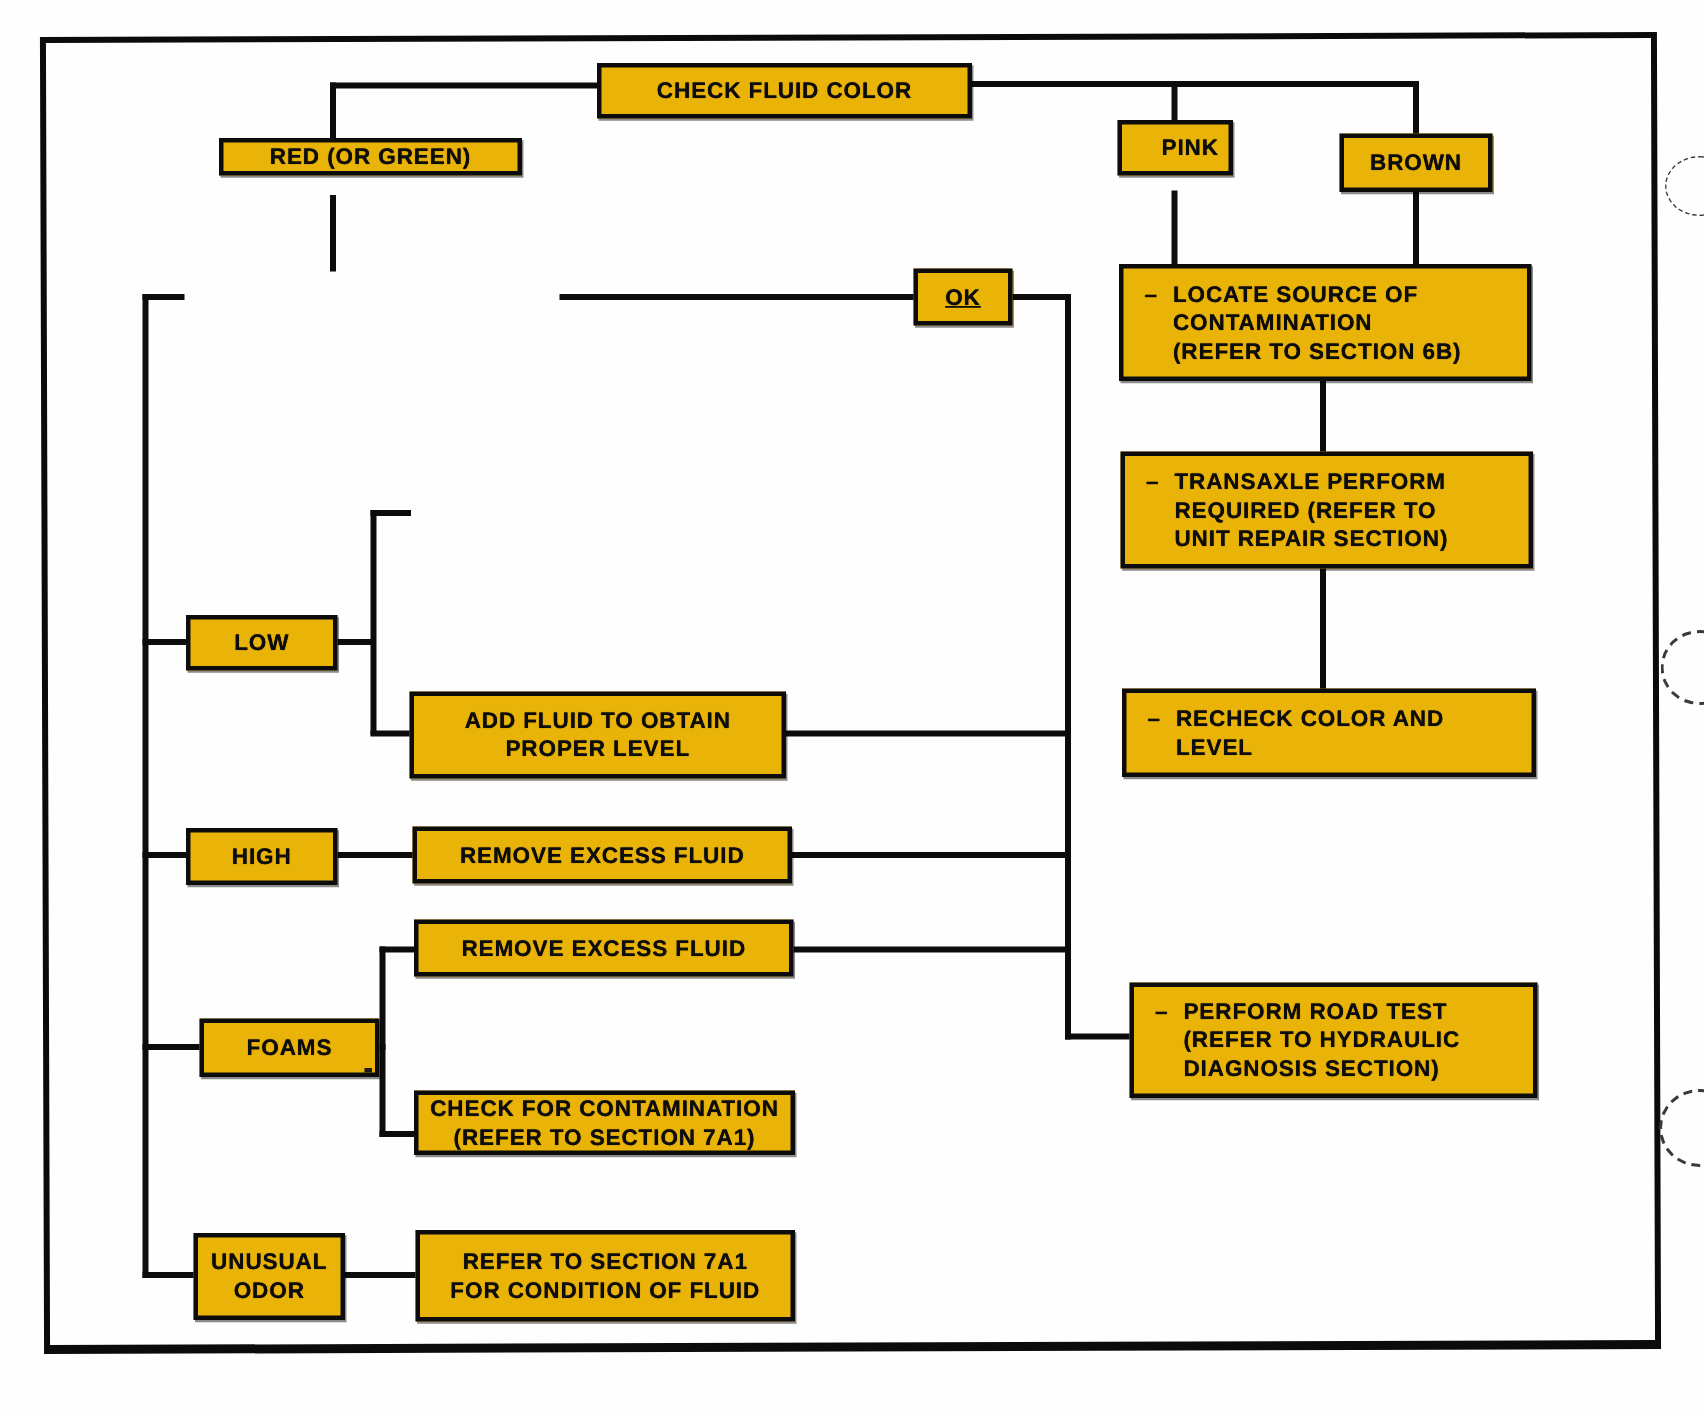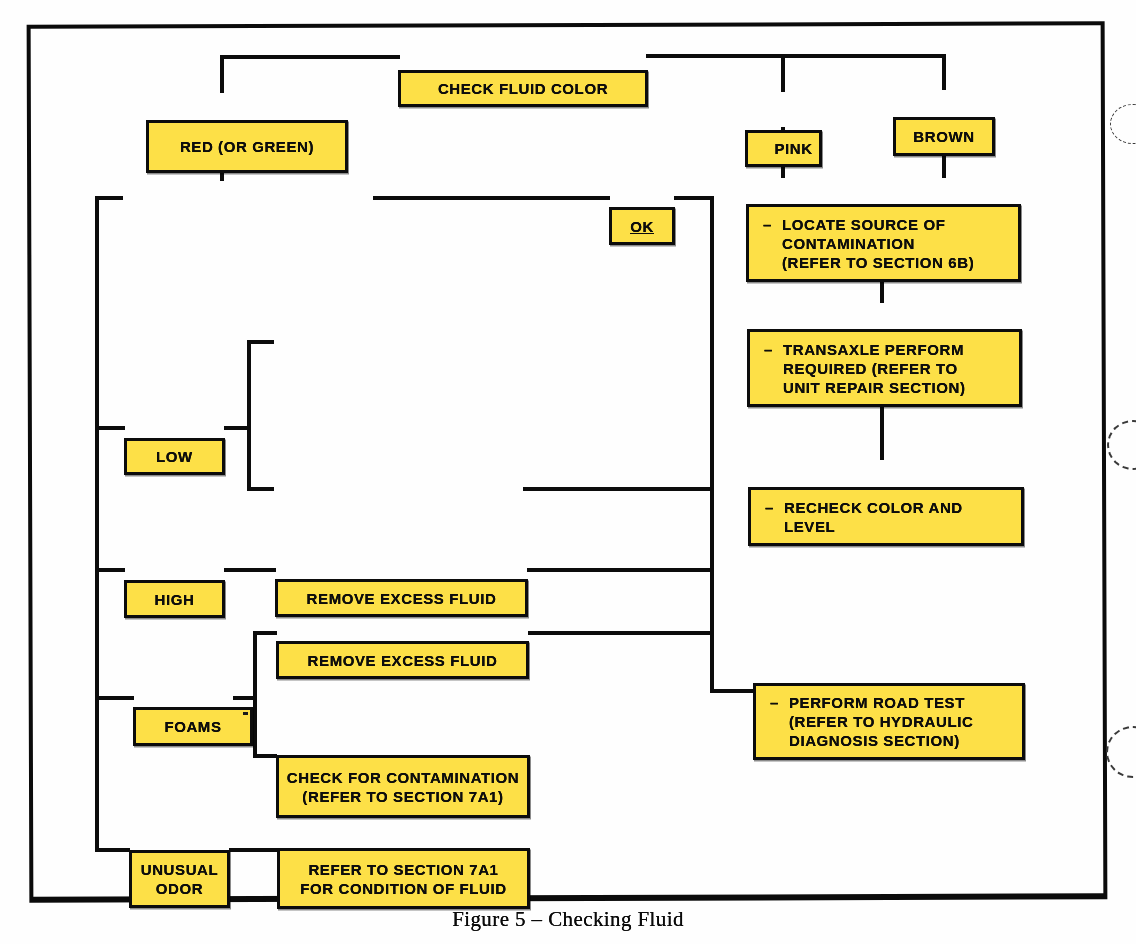--- a/index.html
+++ b/index.html
@@ -18,31 +18,30 @@
     width: 1078px; height: 878px;
     box-sizing: border-box;
     border: 4px solid #0b0b0b;
     border-bottom-width: 6px;
     transform: rotate(-0.18deg);
   }
   .node {
     position: absolute;
     box-sizing: border-box;
     border: 3.5px solid #0c0c0c;
-    background: #fde047;
+    background: #eab308;
     display: flex;
     align-items: center;
     justify-content: center;
     font-weight: 700;
     font-size: 15px;
     line-height: 19px;
     letter-spacing: 0.6px;
     text-shadow: 0 0 0.5px #000;
     box-shadow: 1px 1.5px 0 rgba(0,0,0,0.45);
-    margin-top: 28px;
   }
   .node .lbl { white-space: pre-line; text-align: center; padding: 2px 6px; }
   .dash-node { justify-content: flex-start; padding: 4px 8px 4px 14px; }
   .dash-row { display: flex; align-items: flex-start; gap: 10px; text-align: left; }
   .dash-row .txt { white-space: pre-line; }
   .line { position: absolute; background: #0c0c0c; }
   .caption {
     position: absolute;
     left: 0; right: 0; top: 907px;
     text-align: center;
@@ -112,25 +111,25 @@
   <div class="line" style="left:781px; top:127px; width:4px; height:51px;"></div>
   <div class="line" style="left:942px; top:126px; width:4px; height:52px;"></div>
 
   <div class="line" style="left:880px; top:252px; width:4px; height:51px;"></div>
   <div class="line" style="left:880px; top:377px; width:4px; height:83px;"></div>
 
   <div class="node" style="left:398px; top:42px; width:250px; height:37px;">
     <span class="lbl">CHECK FLUID COLOR</span>
   </div>
 
-  <div class="node" style="left:146px; top:92px; width:202px; height:53px;">
+  <div class="node" style="left:146px; top:92px; width:202px; height:25px;">
     <span class="lbl">RED (OR GREEN)</span>
   </div>
 
-  <div class="node" style="left:745px; top:102px; width:77px; height:37px;padding-left:20px;">
+  <div class="node" style="left:745px; top:80px; width:77px; height:37px;padding-left:20px;">
     <span class="lbl">PINK</span>
   </div>
 
   <div class="node" style="left:893px; top:89px; width:102px; height:39px;">
     <span class="lbl">BROWN</span>
   </div>
 
 
   <div class="node" style="left:609px; top:179px; width:66px; height:38px;text-decoration:underline;">
     <span class="lbl">OK</span>
@@ -169,52 +168,55 @@
 (REFER TO HYDRAULIC
 DIAGNOSIS SECTION)</span>
     </span>
   </div>
 
   <div class="node" style="left:124px; top:410px; width:101px; height:37px;">
     <span class="lbl">LOW</span>
   </div>
 
 
+  <div class="node" style="left:273px; top:461px; width:251px; height:58px;">
+    <span class="lbl">ADD FLUID TO OBTAIN
+PROPER LEVEL</span>
+  </div>
 
   <div class="node" style="left:124px; top:552px; width:101px; height:38px;">
     <span class="lbl">HIGH</span>
   </div>
 
   <div class="node" style="left:275px; top:551px; width:253px; height:38px;">
     <span class="lbl">REMOVE EXCESS FLUID</span>
   </div>
 
   <div class="node" style="left:276px; top:613px; width:253px; height:38px;">
     <span class="lbl">REMOVE EXCESS FLUID</span>
   </div>
 
   <div class="node" style="left:133px; top:679px; width:120px; height:39px;">
     <span class="lbl">FOAMS</span>
   </div>
 
-  <div class="node" style="left:276px; top:727px; width:254px; height:63px;">
+  <div class="node" style="left:276px; top:727px; width:254px; height:43px;">
     <span class="lbl">CHECK FOR CONTAMINATION
 (REFER TO SECTION 7A1)</span>
   </div>
 
   <div class="node" style="left:129px; top:822px; width:101px; height:58px;">
     <span class="lbl">UNUSUAL
 ODOR</span>
   </div>
 
   <div class="node" style="left:277px; top:820px; width:253px; height:61px;">
     <span class="lbl">REFER TO SECTION 7A1
 FOR CONDITION OF FLUID</span>
   </div>
 
   <div class="binder-arc" style="left:1110px; top:104px; width:46px; height:40px; border-width:1.5px;"></div>
   <div class="binder-arc" style="left:1107px; top:420px; width:52px; height:50px;"></div>
   <div class="binder-arc" style="left:1106px; top:726px; width:54px; height:52px;"></div>
   <div class="speck" style="left:243px; top:712px; width:5px; height:3px;"></div>
 
-  <div class="caption">Figure 5 – Checking Fluid</div>
 
 </div>
 
 </body></html>

